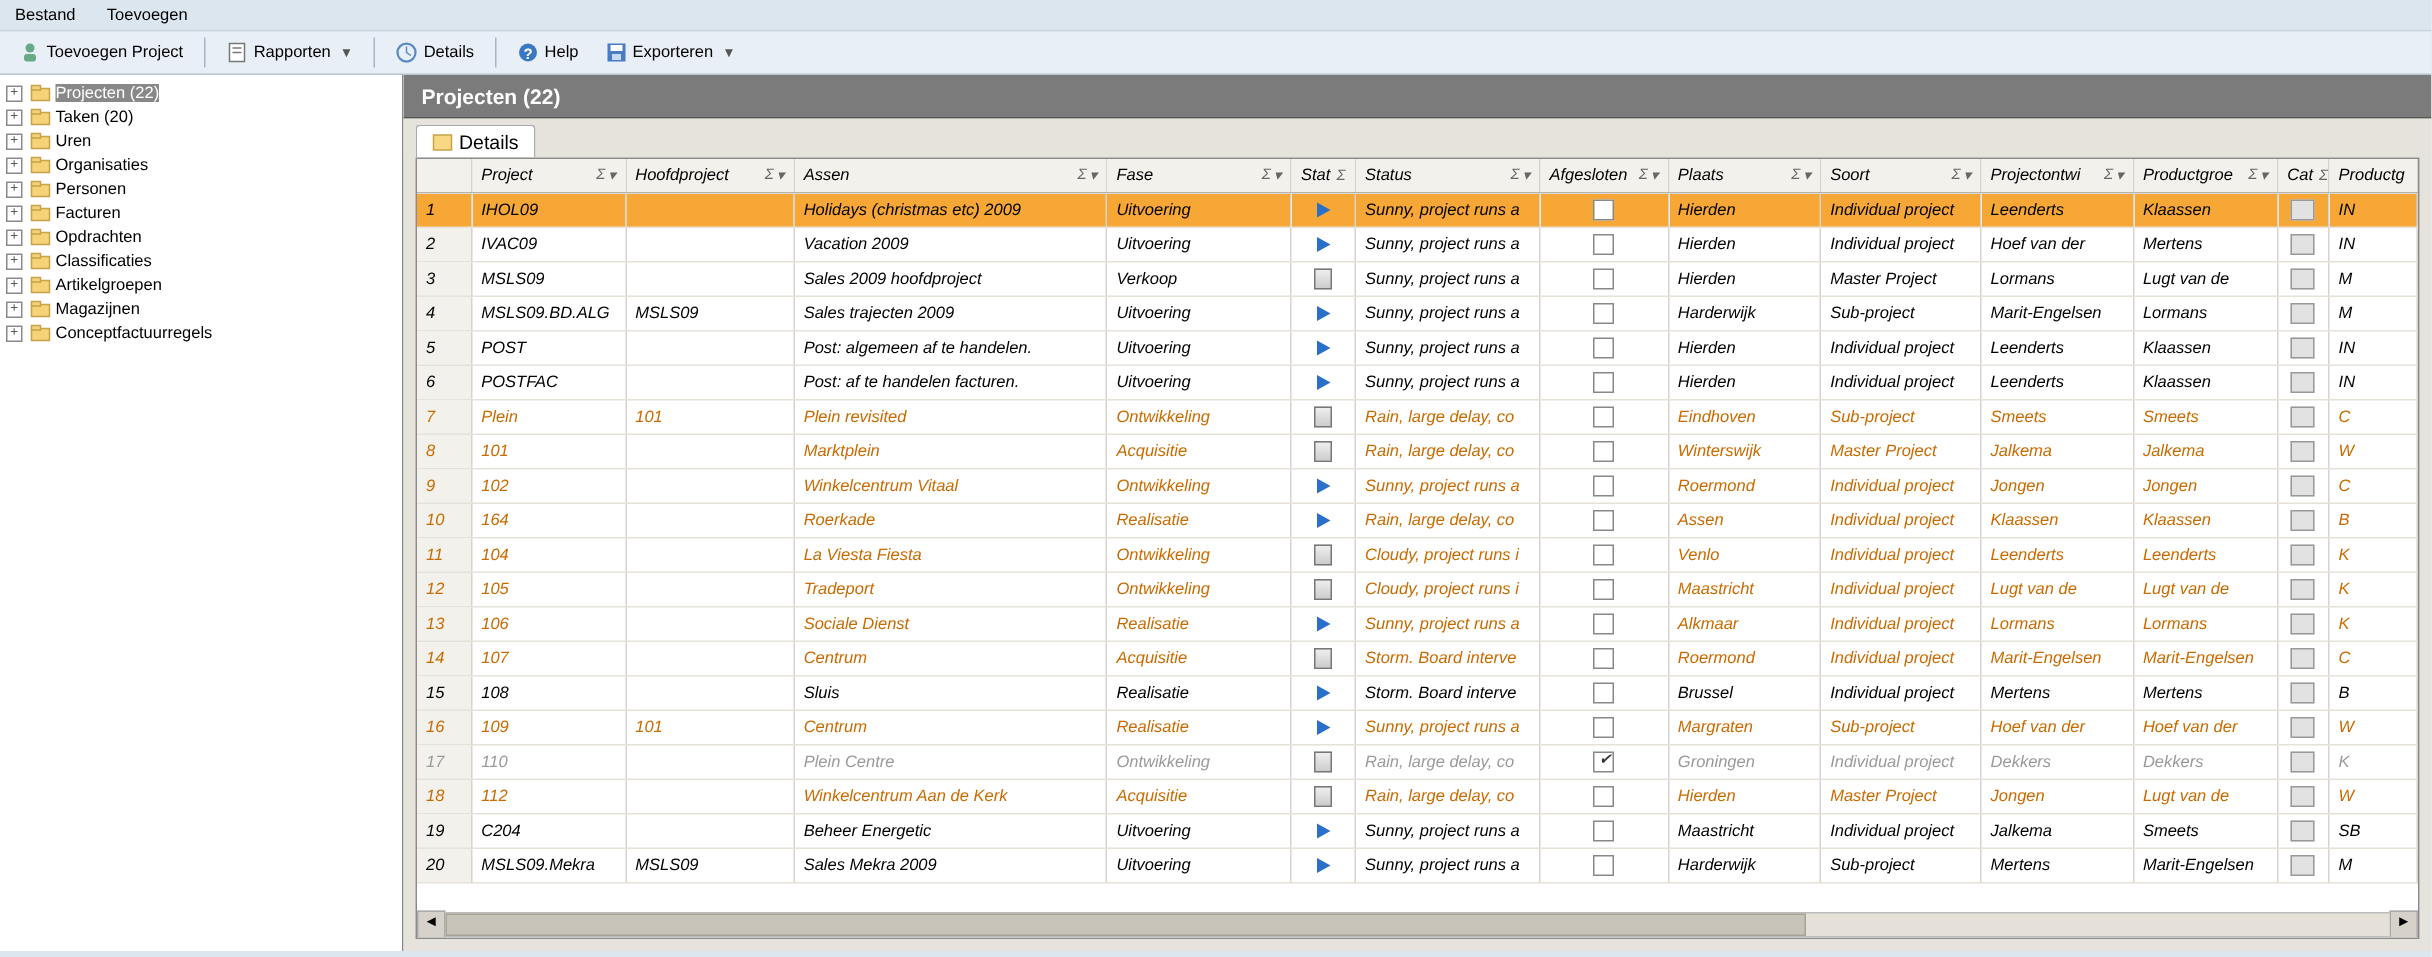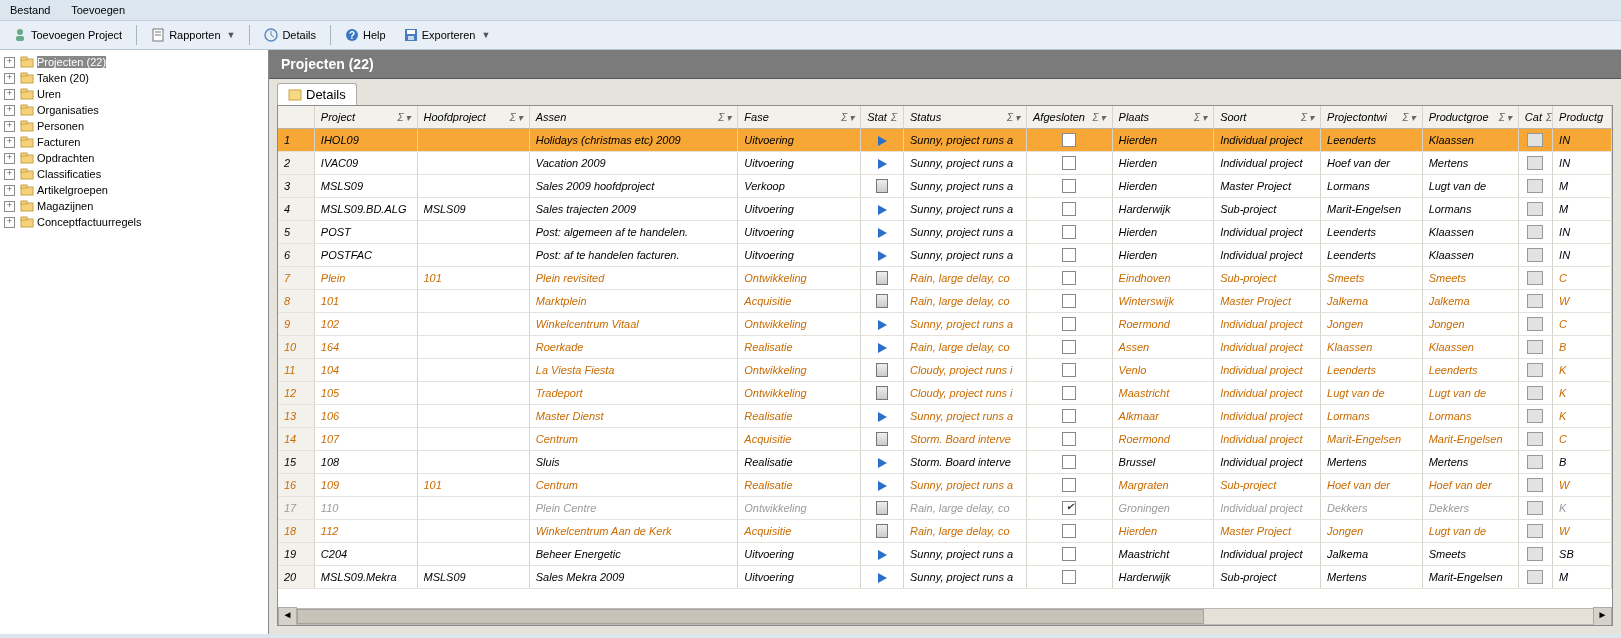--- a/index.html
+++ b/index.html
@@ -562,21 +562,21 @@
                 <td>Individual project</td>
                 <td>Lugt van de</td>
                 <td>Lugt van de</td>
                 <td style="text-align:center"><span class="cat-ico"></span></td>
                 <td>K</td>
               </tr>
               <tr class="orange">
                 <td class="rownum">13</td>
                 <td>106</td>
                 <td></td>
-                <td>Master Dienst</td>
+                <td>Sociale Dienst</td>
                 <td>Realisatie</td>
                 <td style="text-align:center"><span class="stat-play"></span></td>
                 <td>Sunny, project runs a</td>
                 <td style="text-align:center"><span class="chk"></span></td>
                 <td>Alkmaar</td>
                 <td>Individual project</td>
                 <td>Lormans</td>
                 <td>Lormans</td>
                 <td style="text-align:center"><span class="cat-ico"></span></td>
                 <td>K</td>

